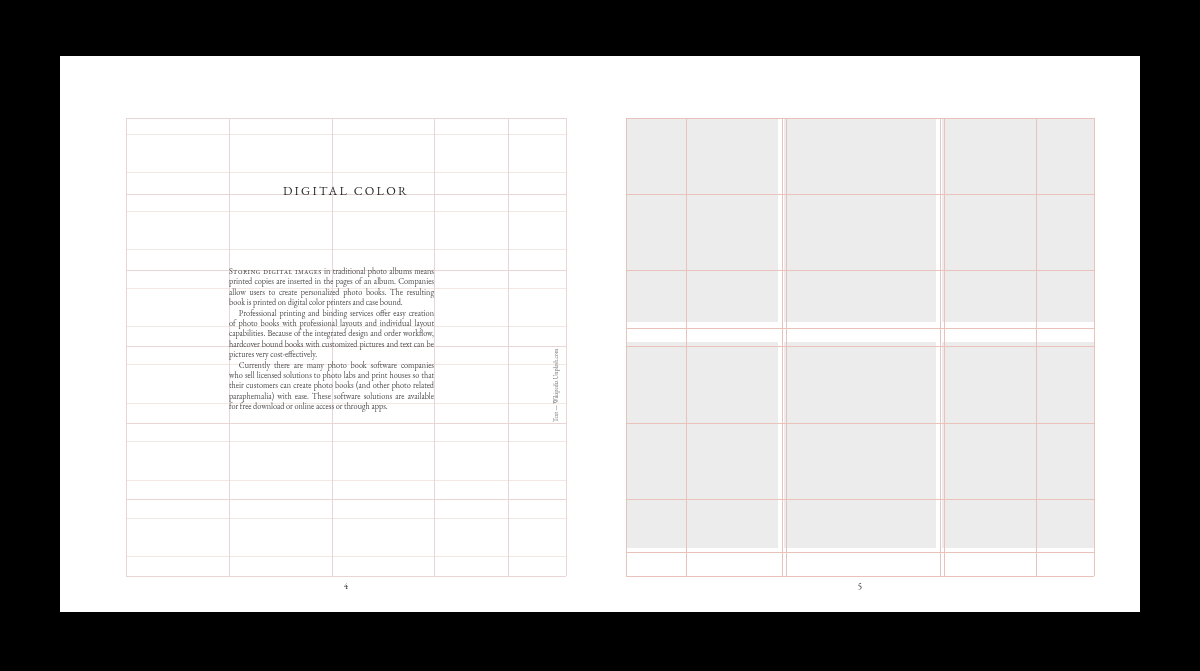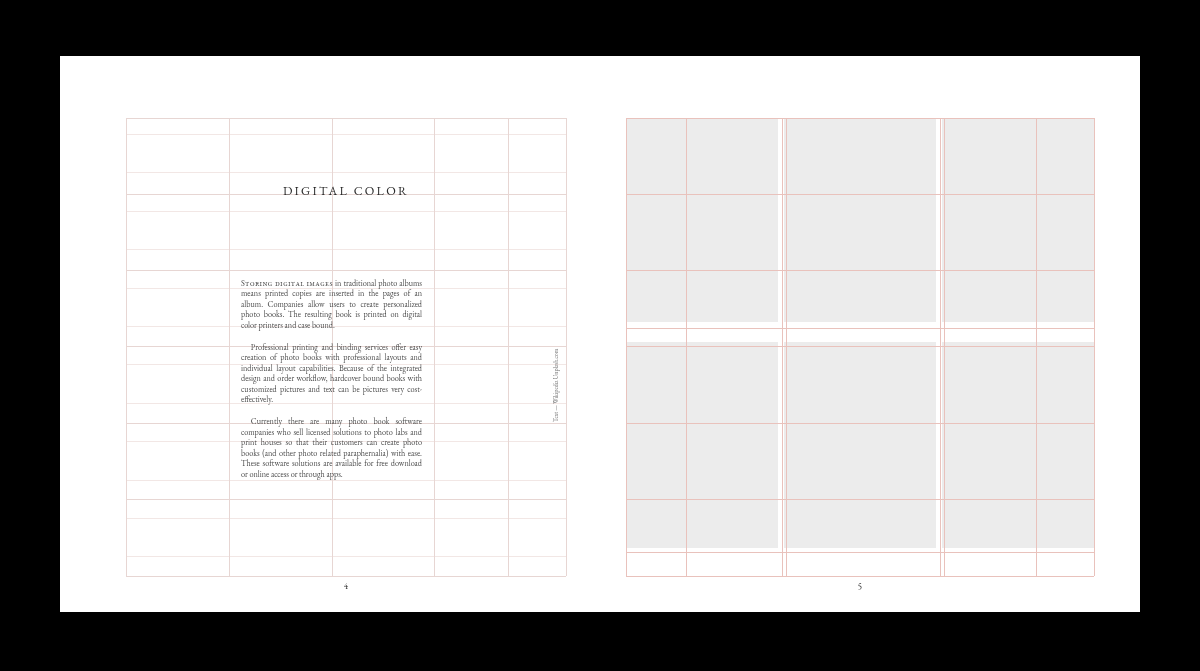--- a/index.html
+++ b/index.html
@@ -14,21 +14,21 @@
   .vline { position:absolute; top:0;  height:100%; width:0; border-left:1px solid #e7d6d3; }
 
   .sideline { position:absolute; left:66px; width:440px; height:0; border-top:1px solid #f2e7e5; }
 
   .title { position:absolute; left:66px; width:440px; text-align:center;
            font-size:12.5px; letter-spacing:.18em; color:#2b2b2b; top:126px;
            font-variant:small-caps; }
   .body  { position:absolute; left:169px; top:210px; width:205px;
            font-size:8.2px; line-height:1.27; color:#4a4a4a;
            text-align:justify; text-justify:inter-word; }
-  .body p { margin:12px; }
+  .body p { margin:0; }
   .body p + p { text-indent:1.2em; }
   .sc { font-variant:small-caps; letter-spacing:.03em; }
 
   .pnum { position:absolute; width:440px; left:66px; top:524px; text-align:center;
           font-size:9px; color:#333; }
 
   .credit { position:absolute; left:492px; top:366px; width:110px;
             font-size:6px; color:#777; transform:rotate(-90deg); transform-origin:left top; }
 
   .img { position:absolute; background:#ececec; }

